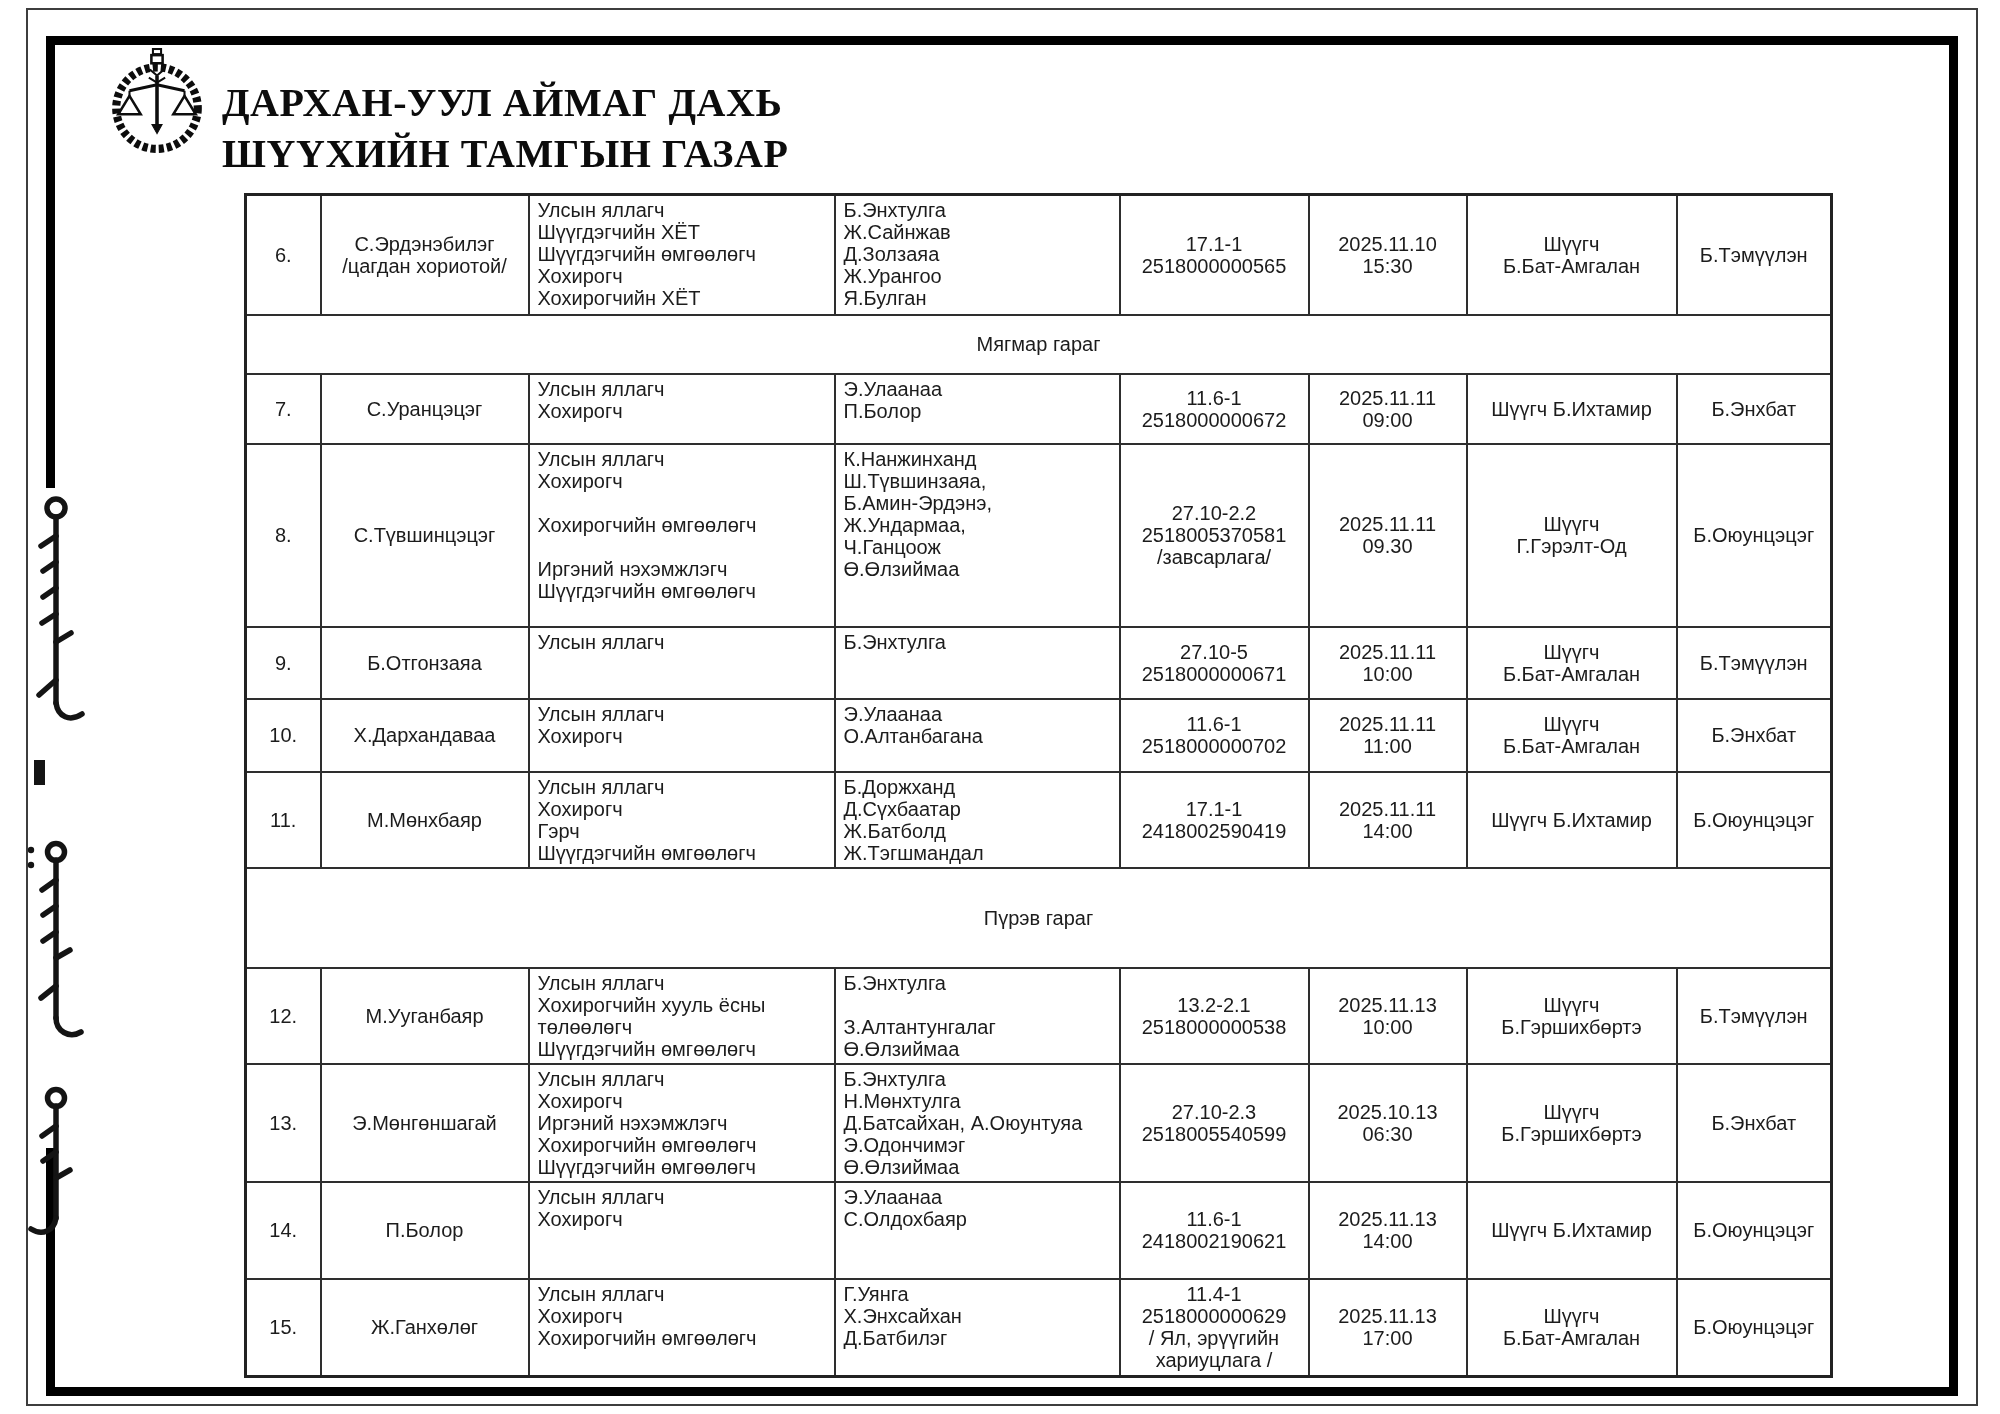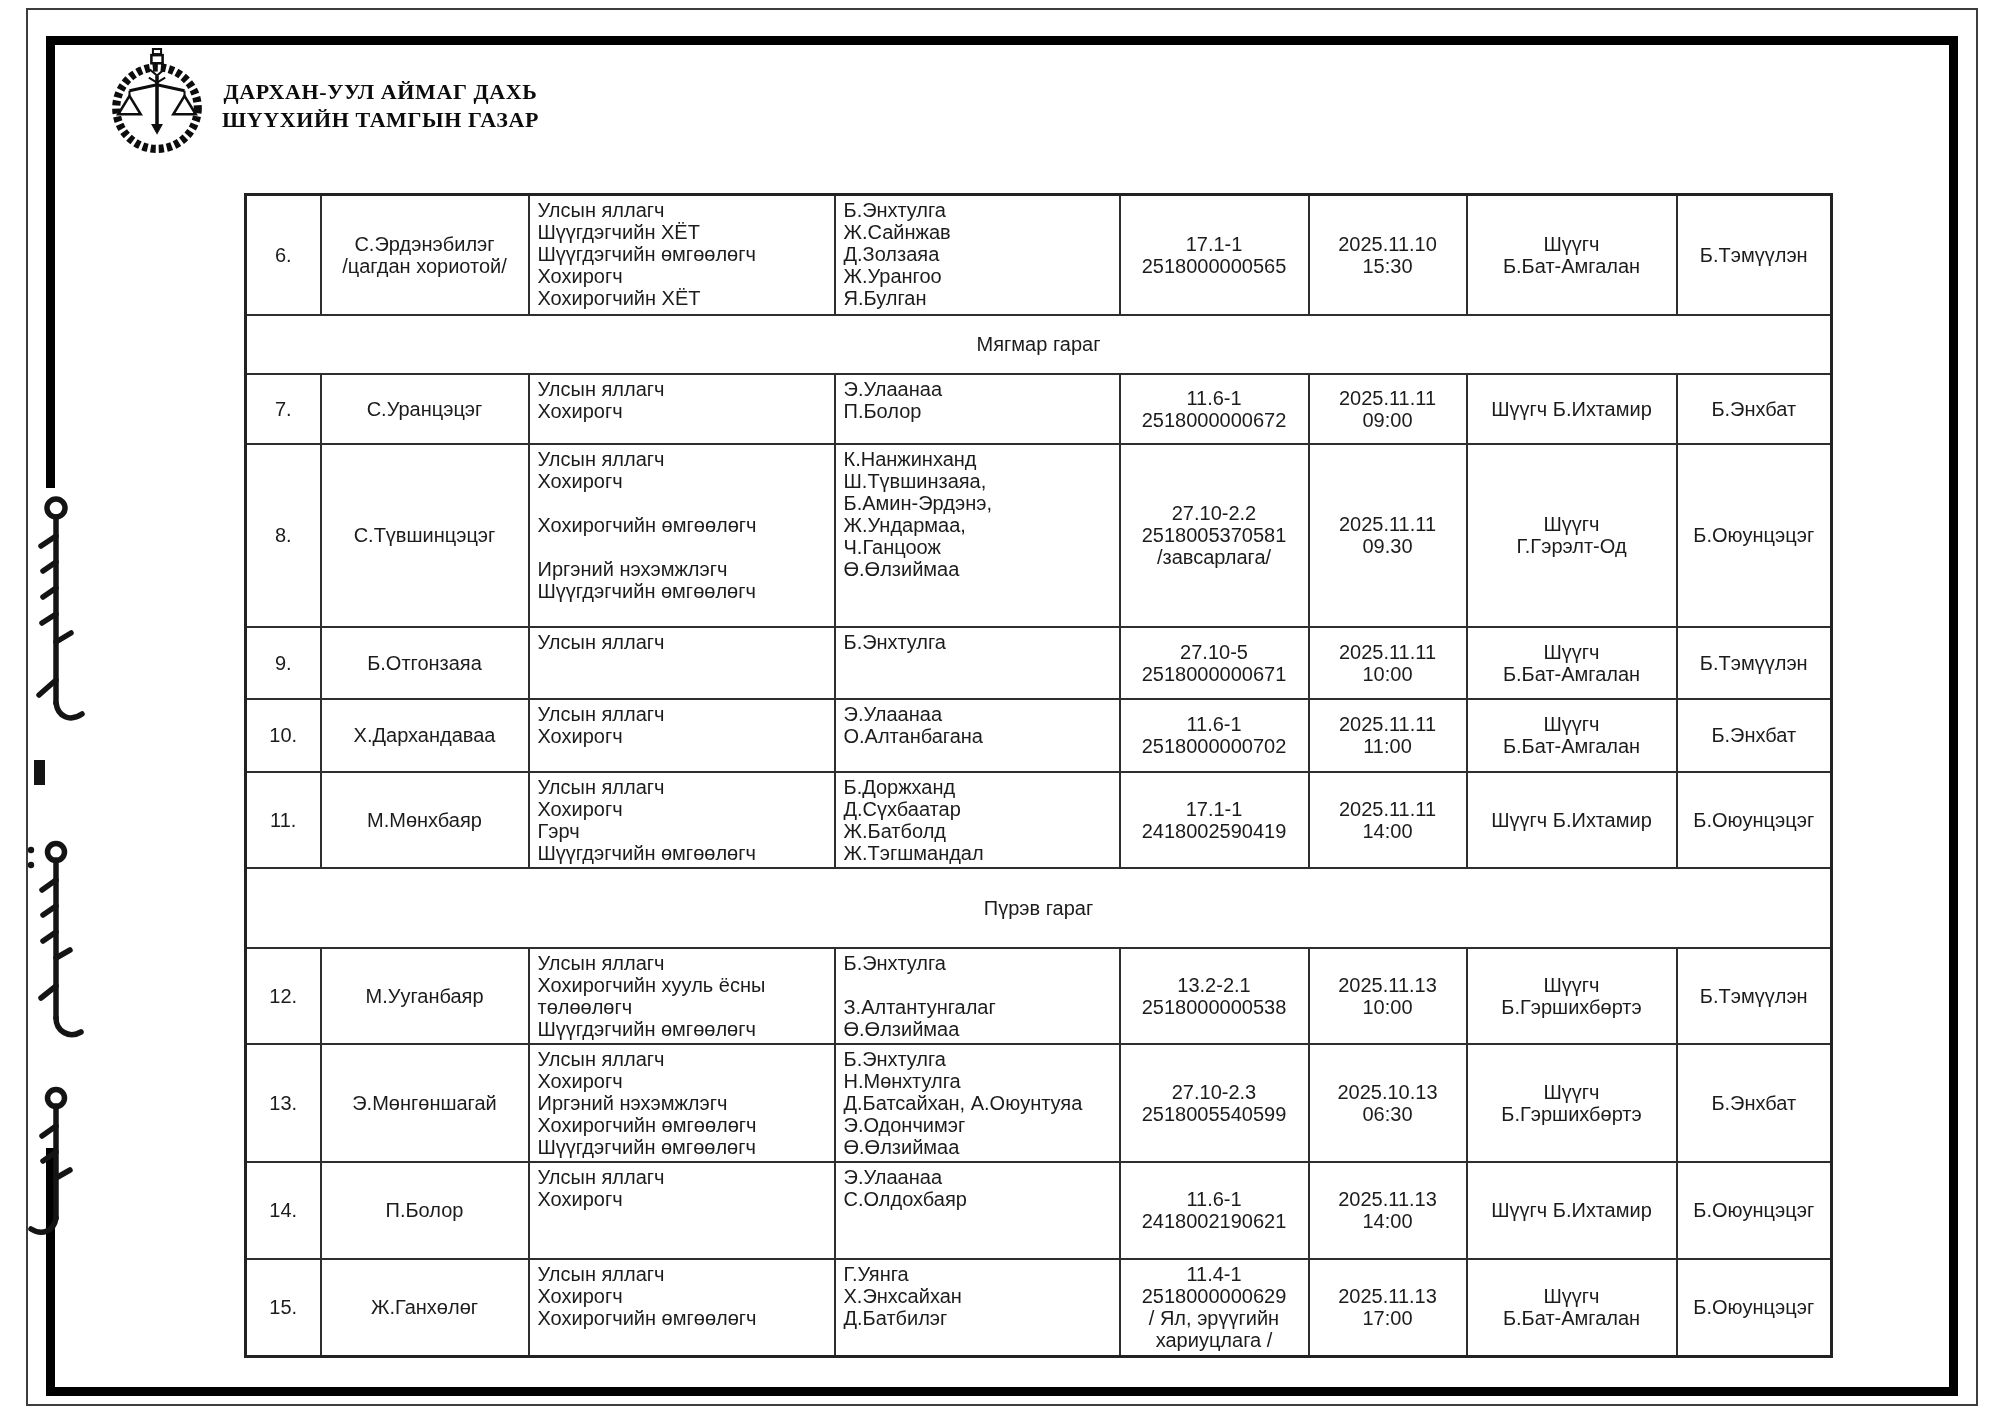--- a/index.html
+++ b/index.html
@@ -17,21 +17,21 @@
   .bar-top{left:46px;top:36px;width:1912px;height:9px;}
   .bar-bottom{left:46px;top:1387px;width:1912px;height:9px;}
   .bar-right{left:1949px;top:36px;width:9px;height:1360px;}
   .bar-left-a{left:46px;top:36px;width:9px;height:452px;}
   .bar-left-b{left:46px;top:1148px;width:9px;height:248px;}
 
   .emblem{position:absolute;left:106px;top:48px;width:102px;height:106px;}
   .org-name{
     position:absolute;left:222px;top:78px;
     font-family:"Liberation Serif", serif;font-weight:bold;
-    font-size:22px;line-height:1.27;letter-spacing:0.6px;color:#0c0c0c;text-align:center;
+    font-size:40px;line-height:1.27;letter-spacing:0.6px;color:#0c0c0c;
   }
   .mong-script{position:absolute;left:22px;top:488px;width:68px;height:756px;}
 
   table.schedule{
     position:absolute;left:244px;top:193px;width:1586px;
     border-collapse:collapse;table-layout:fixed;
     border:3px solid #222;
   }
   table.schedule td{
     border:2px solid #2e2e2e;
@@ -228,21 +228,21 @@
 Д.Сүхбаатар
 Ж.Батболд
 Ж.Тэгшмандал</td>
         <td class="c-case">17.1-1
 2418002590419</td>
         <td class="c-date">2025.11.11
 14:00</td>
         <td class="c-judge">Шүүгч Б.Ихтамир</td>
         <td class="c-secr">Б.Оюунцэцэг</td>
       </tr>
-      <tr style="height:80px">
+      <tr style="height:100px">
         <td class="c-section" colspan="8">Пүрэв гараг</td>
       </tr>
       <tr style="height:96px">
         <td class="c-no">12.</td>
         <td class="c-def">М.Ууганбаяр</td>
         <td class="c-roles">Улсын яллагч
 Хохирогчийн хууль ёсны
 төлөөлөгч
 Шүүгдэгчийн өмгөөлөгч</td>
         <td class="c-pnames">Б.Энхтулга

